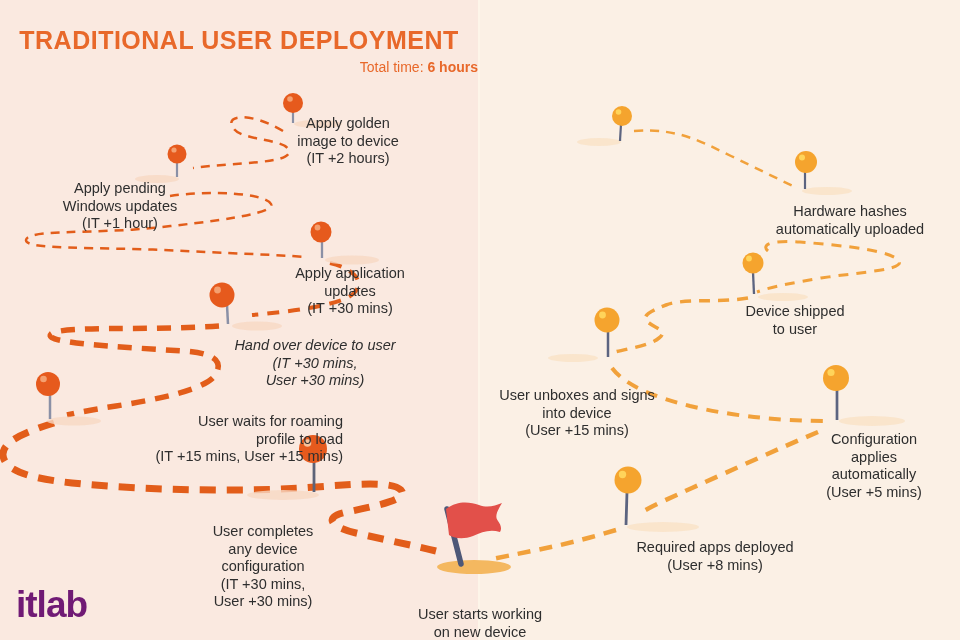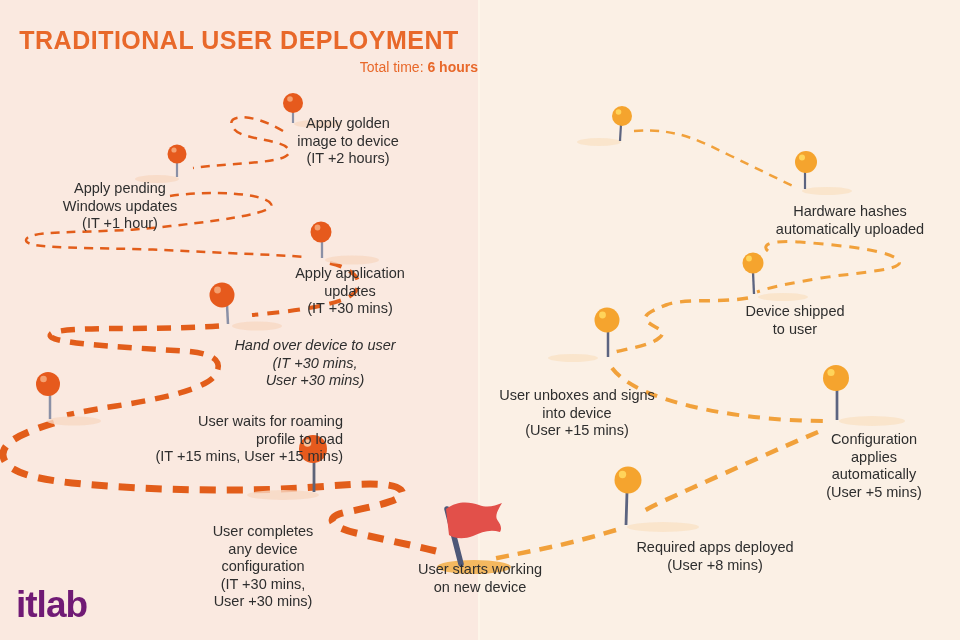--- a/index.html
+++ b/index.html
@@ -171,17 +171,17 @@
   <div class="txt step" style="left:467px;top:363px;width:220px;margin-top:24px;">User unboxes and signs
 into device
 (User +15 mins)</div>
   <div class="txt step" style="left:774px;top:431px;width:200px;">Configuration
 applies
 automatically
 (User +5 mins)</div>
   <div class="txt step" style="left:605px;top:539px;width:220px;">Required apps deployed
 (User +8 mins)</div>
 
-  <div class="txt step" style="left:380px;top:561px;width:200px;z-index:4;">User starts working
+  <div class="txt step" style="left:380px;top:606px;width:200px;z-index:4;">User starts working
 on new device</div>
 
   <div id="logo">itlab</div>
 </div>
 
 </body></html>

